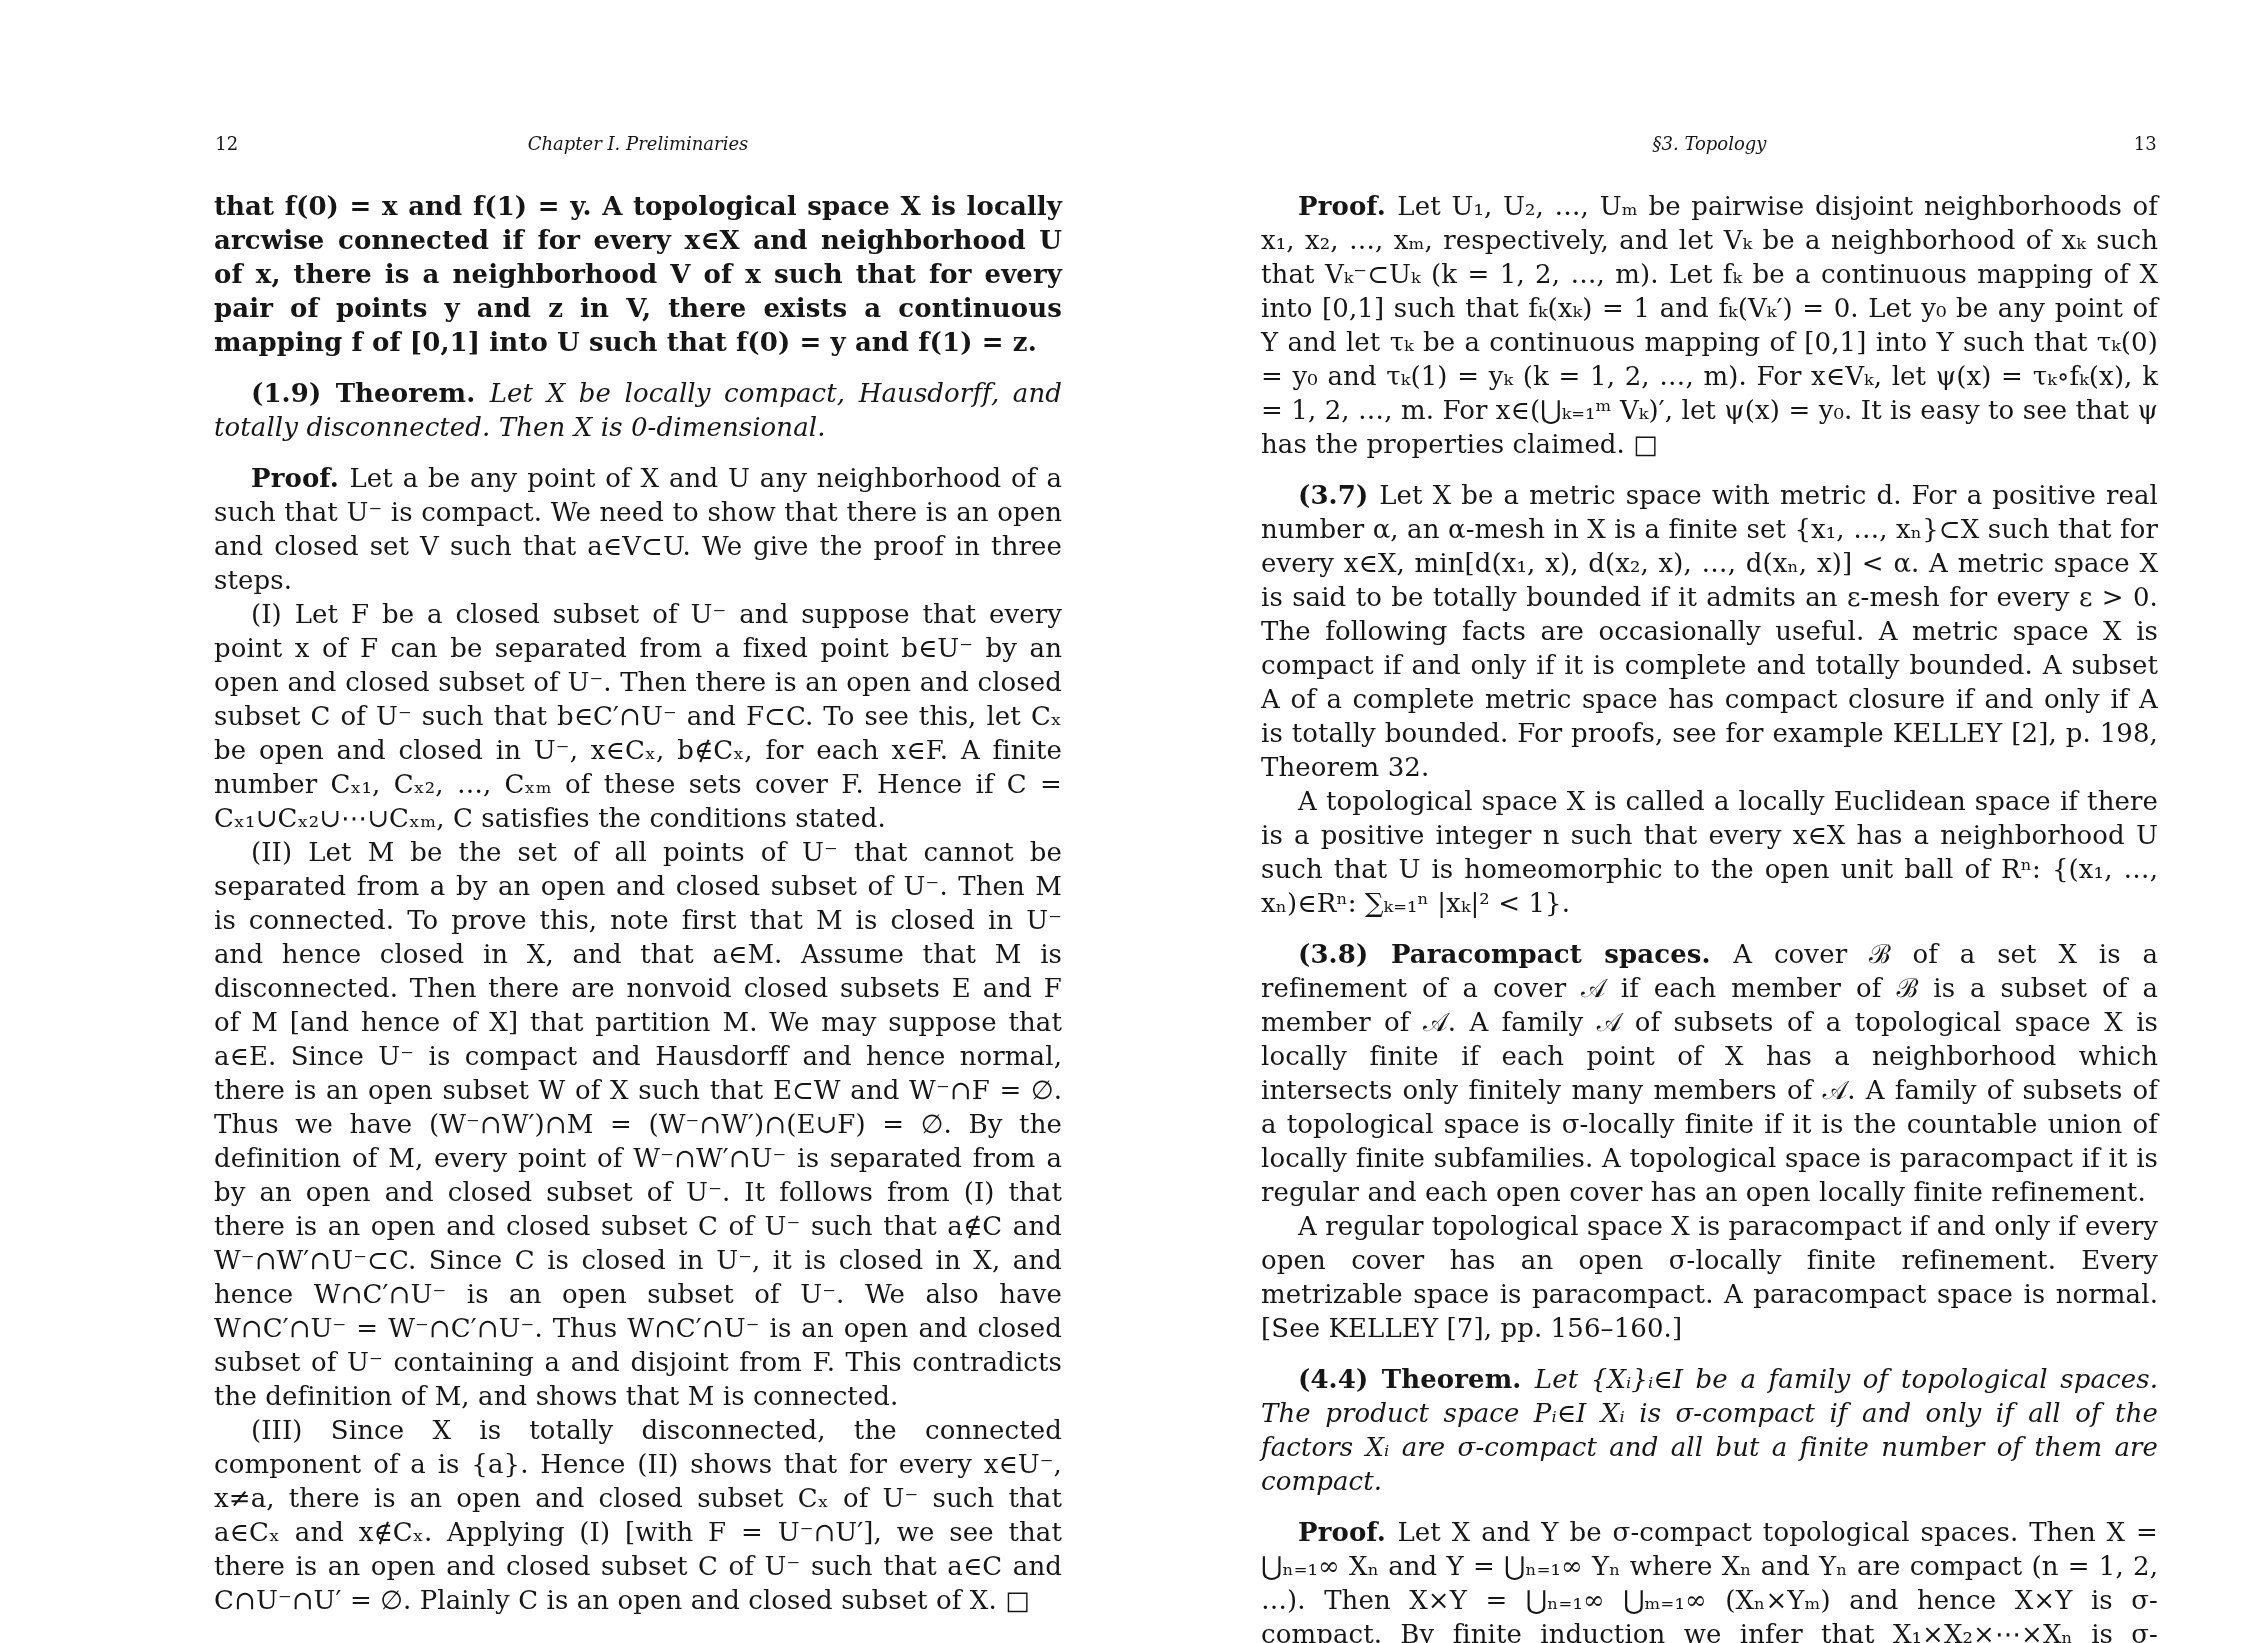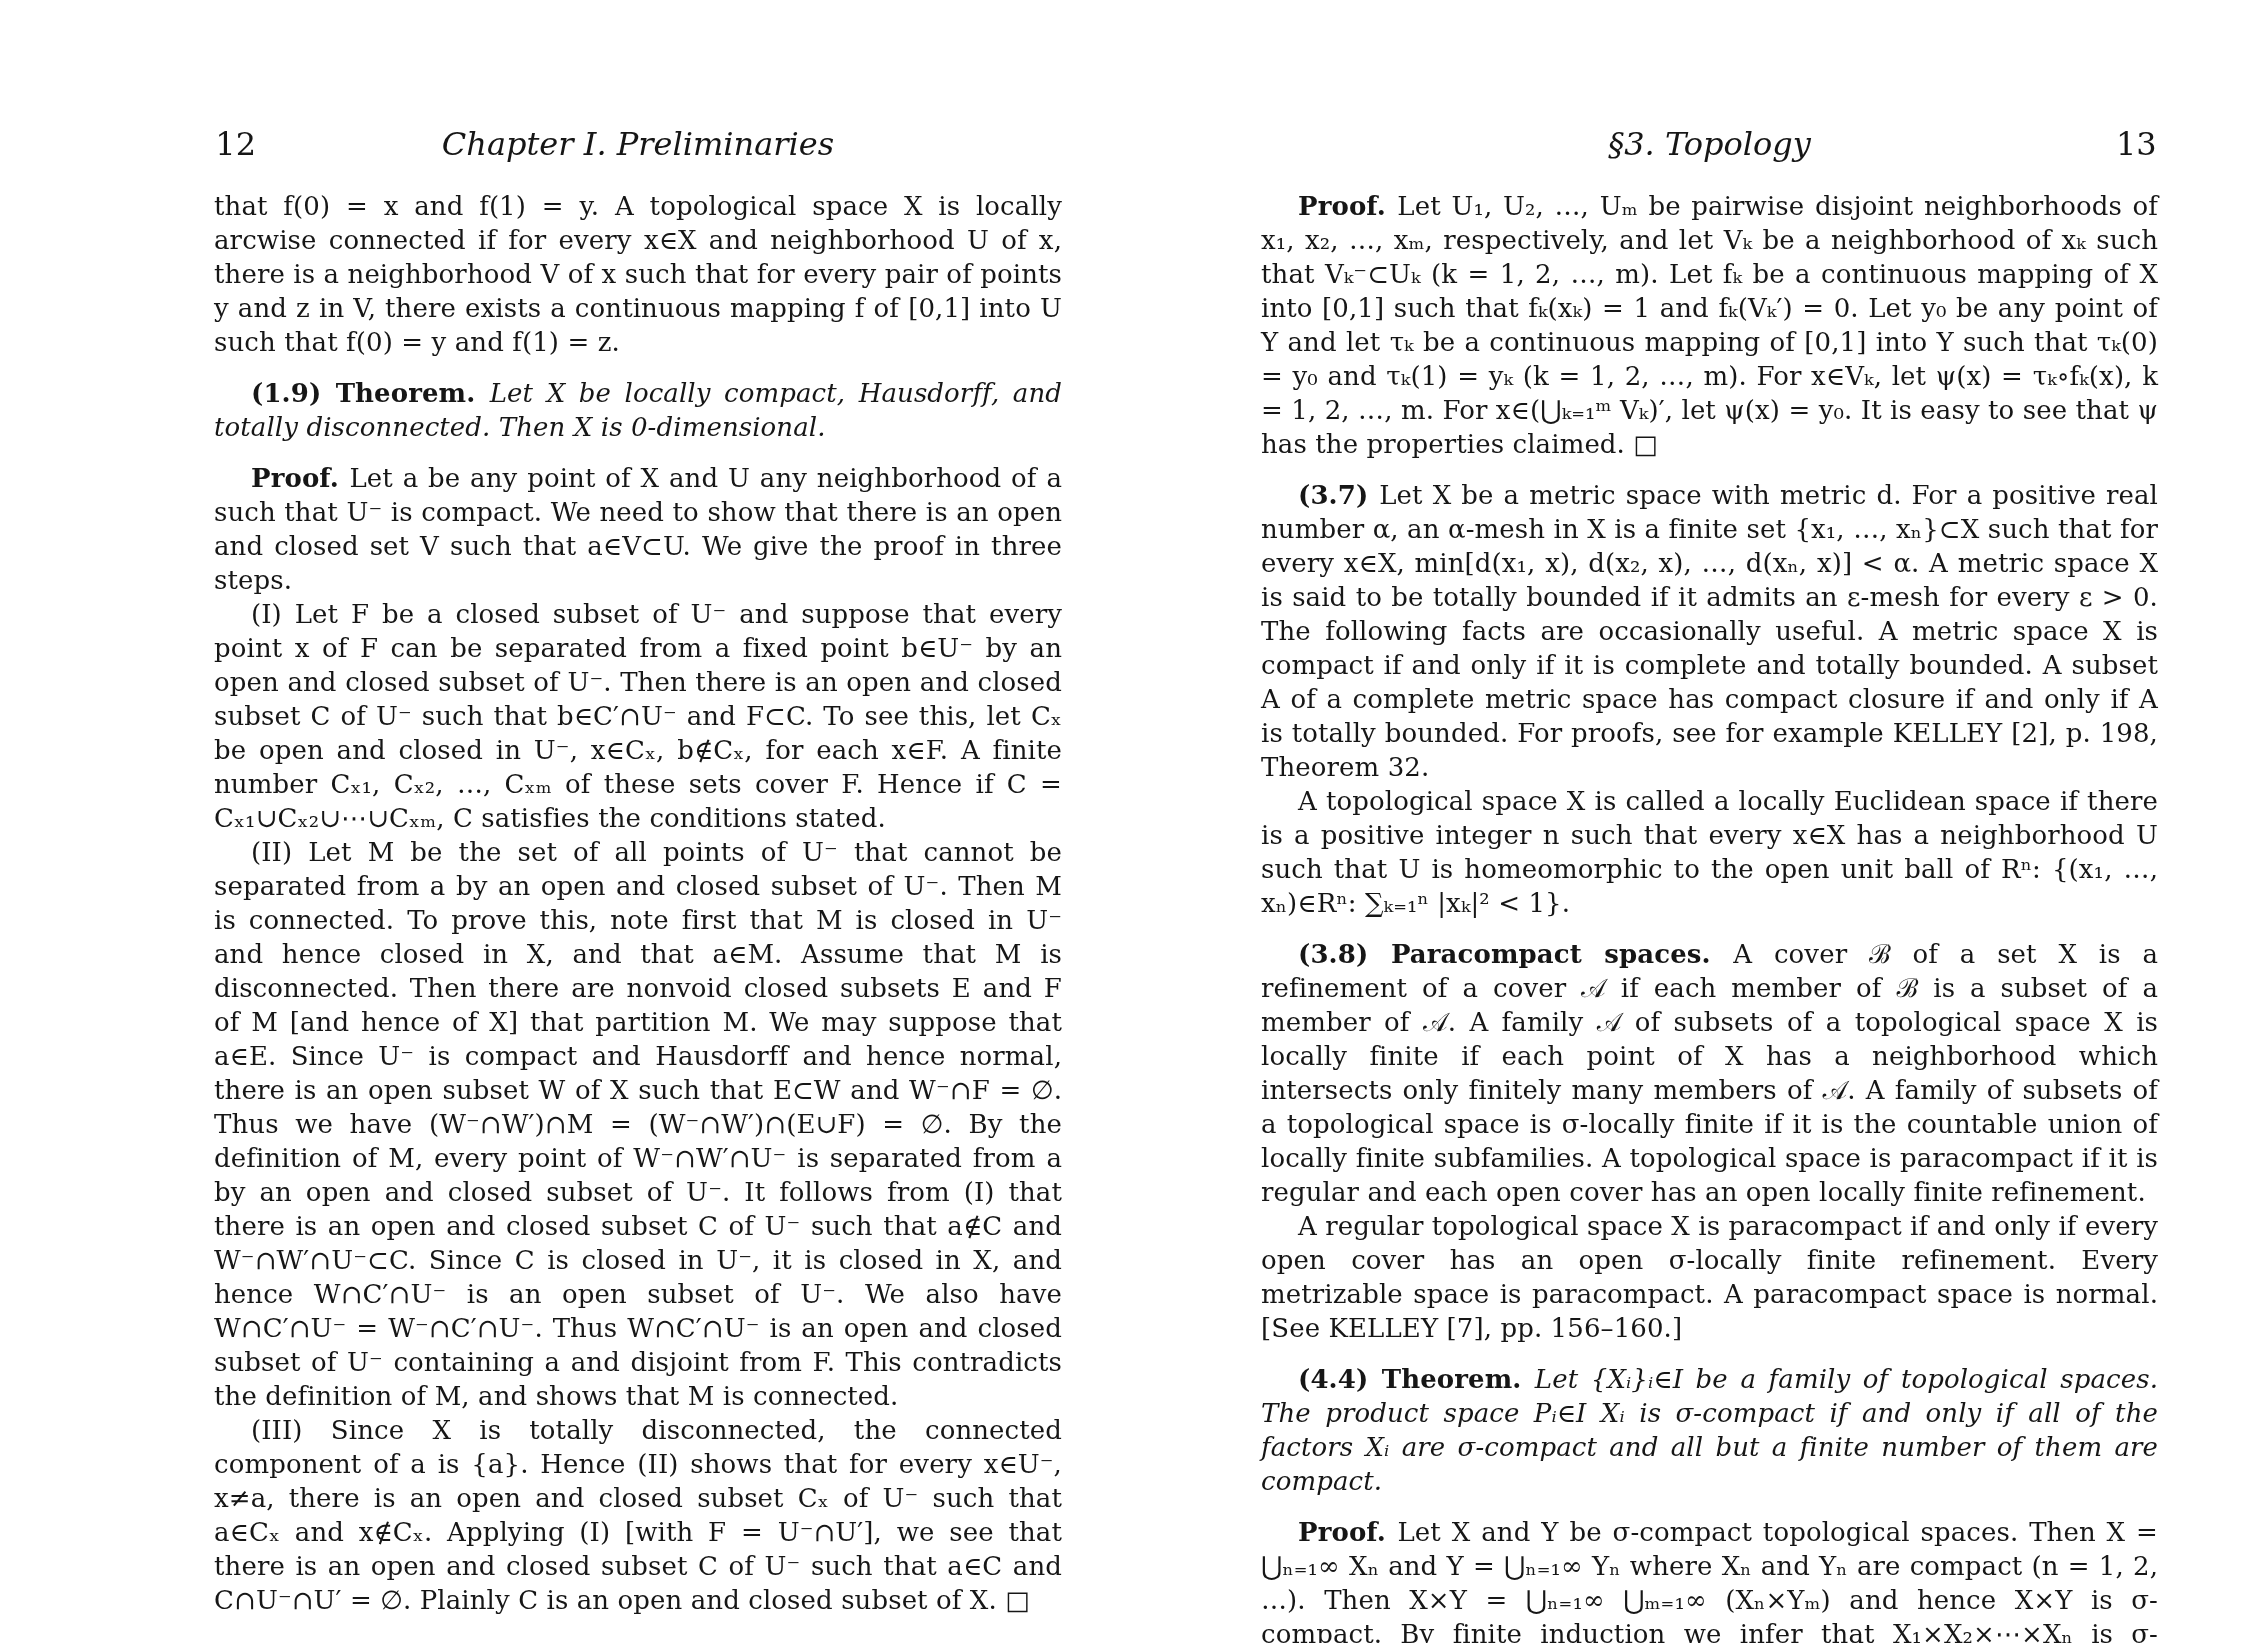--- a/index.html
+++ b/index.html
@@ -18,37 +18,37 @@
   .page {
     position: absolute;
     top: 127px;
   }
   #page-left  { left: 214px;  width: 848px; }
   #page-right { left: 1261px; width: 897px; }
 
   .pagehead {
     position: relative;
     height: 34px;
-    font-size: 32px;
+    font-size: 18px;
     line-height: 34px;
     margin-bottom: 28.4px;
   }
   .pagehead .pnum-left  { position: absolute; left: 1.3px;  top: 0; }
   .pagehead .pnum-right { position: absolute; right: 1.3px; top: 0; }
   .pagehead .runhead    { text-align: center; font-style: italic; }
 
   .para {
     margin: 0;
     font-size: 26px;
     line-height: 34px;
     text-align: justify;
     letter-spacing: 0.1px;
   }
   .para.indent, .para.theorem, .para.proof, .para.section { text-indent: 37px; }
-  .para.noindent { text-indent: 0; }
+  .para.noindent { text-indent: 0; font-weight: bold; }
   .para.sp { margin-top: 17px; }
   .plabel { font-weight: bold; font-style: normal; }
   .para.theorem .ptext { font-style: italic; }
 </style>
 </head>
 <body>
 
 <section class="page" id="page-left">
   <header class="pagehead">
     <span class="pnum-left">12</span>

